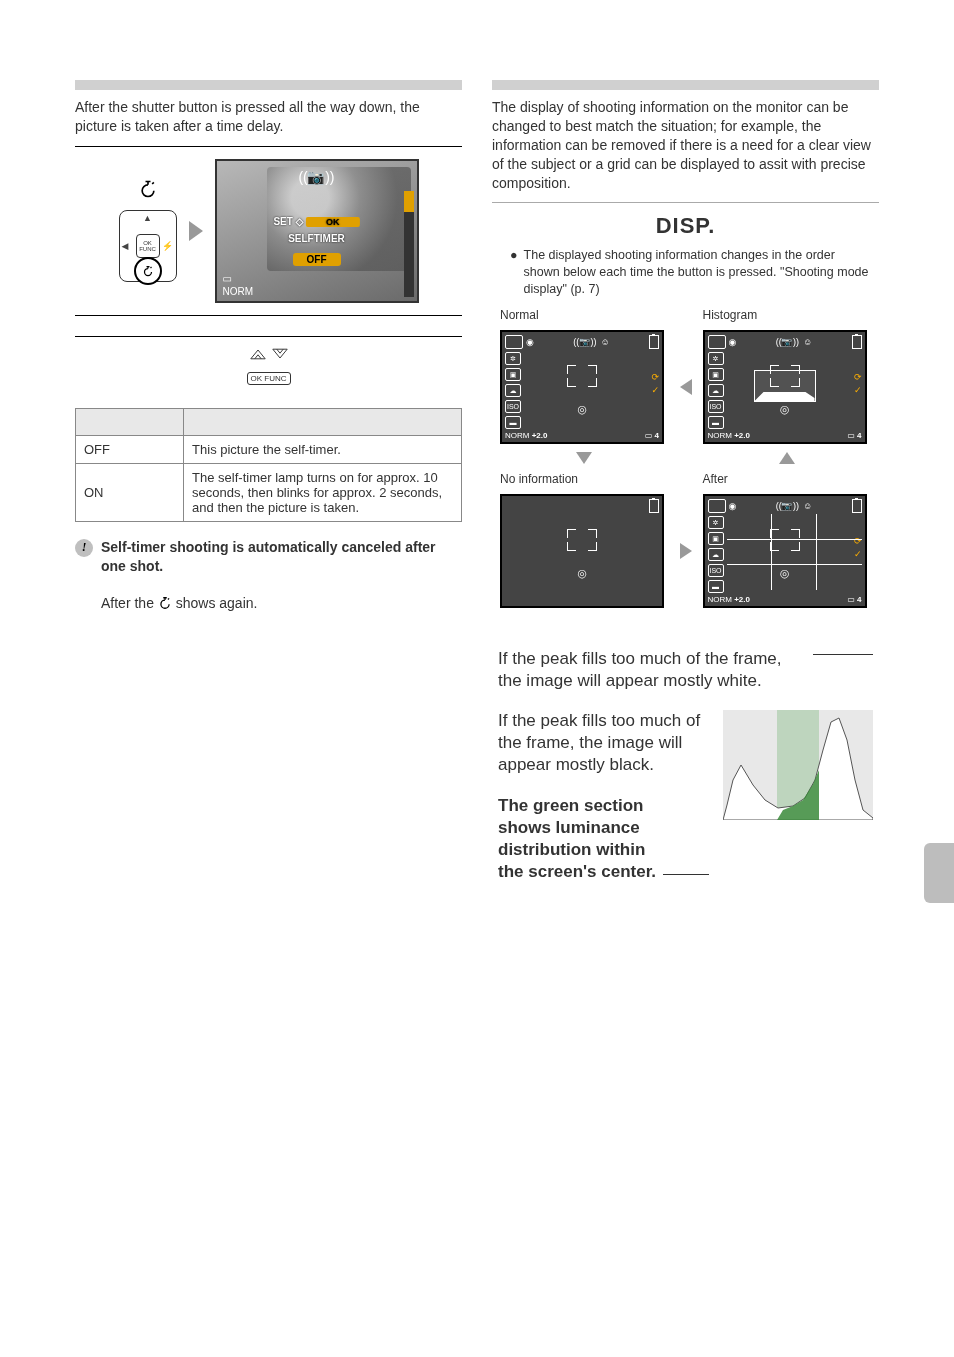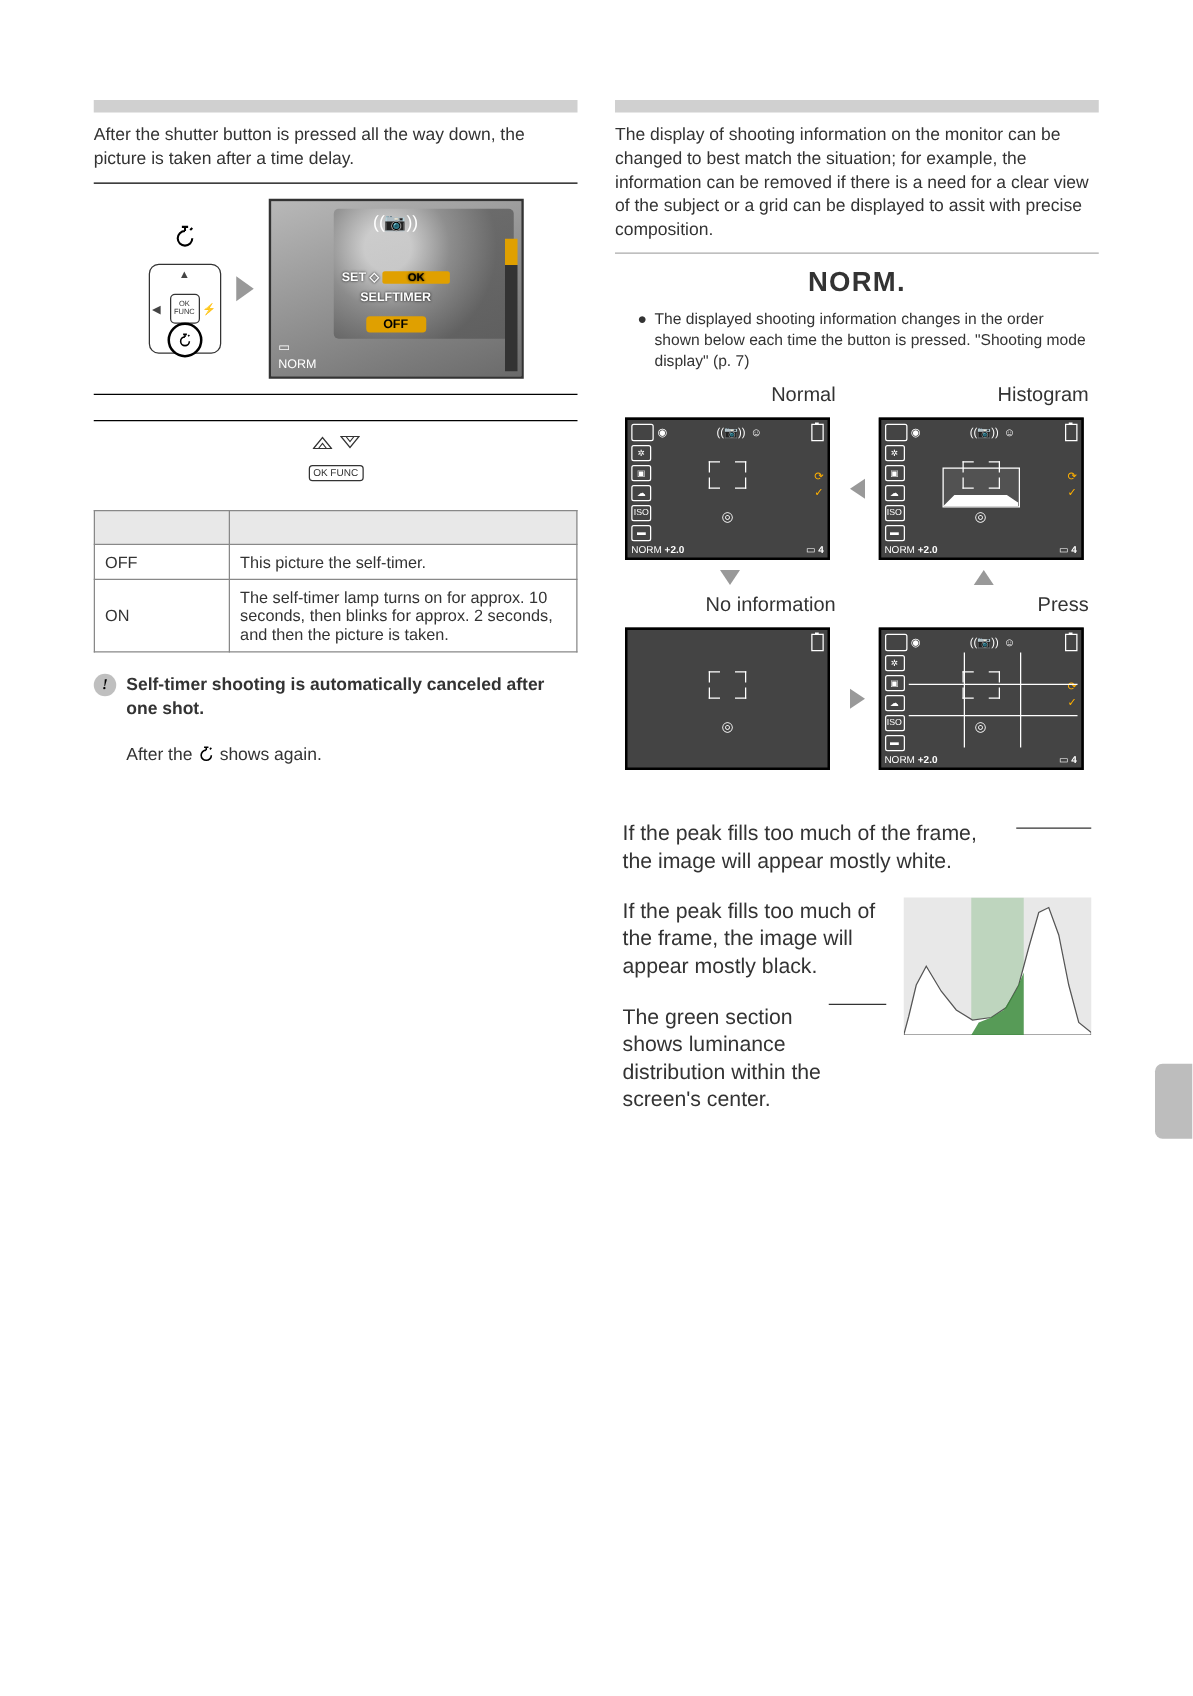--- a/index.html
+++ b/index.html
@@ -211,21 +211,21 @@
     padding: 0 10px 10px 18px;
   }
   .grid4 {
     display: grid;
     grid-template-columns: 1fr 26px 1fr;
     grid-template-rows: auto auto auto auto;
     gap: 6px 4px;
     align-items: center;
     padding: 0 8px;
   }
-  .disp-label { font-size: 16px; margin-bottom: 2px; text-align: right; }
+  .disp-label { font-size: 12px; margin-bottom: 2px; }
   .disp-box {
     width: 160px;
     height: 110px;
     background: #444;
     border: 2px solid #000;
     position: relative;
     color: #fff;
     font-size: 8px;
     overflow:hidden;
   }
@@ -404,21 +404,21 @@
               <path fill="none" stroke="#000" stroke-width="2.2" d="M12 7a7 7 0 1 0 7 7M12 7V3M9 3h6M17 6l2-2"></path>
             </svg></span><span> shows again.</span>
     </div>
   </div>
 
   <div class="col">
     <div class="section-bar"></div>
     <div class="para">The display of shooting information on the monitor can be changed to best match the situation; for example, the information can be removed if there is a need for a clear view of the subject or a grid can be displayed to assit with precise composition.</div>
 
     <div class="hr-thin"></div>
-    <div class="disp-title">NORM.</div>
+    <div class="disp-title">DISP.</div>
     <div class="bullet-row">
       <span>●</span>
       <span>The displayed shooting information changes in the order shown below each time the button is pressed. "Shooting mode display" (p. 7)</span>
     </div>
 
     <div class="grid4">
 
       <div>
             <div class="disp-label">Normal</div>
           </div>
@@ -506,21 +506,21 @@
       <div></div>
       <div>
             <div class="arrow-sm arrow-up"></div>
           </div>
 
       <div>
             <div class="disp-label">No information</div>
           </div>
       <div></div>
       <div>
-            <div class="disp-label">Press</div>
+            <div class="disp-label">After</div>
           </div>
 
       <div>
         <div class="disp-box noinfo">
           <div class="bat2"></div>
           <div class="focus">
                 <b class="tr"></b>
                 <b class="bl"></b>
               </div>
           <div class="target">◎</div>
@@ -571,21 +571,21 @@
     <div class="readhist">
       <div style="display:flex;align-items:flex-start;gap:4px;">
         <div class="rh-left" style="flex:1;">
           <div class="blk">If the peak fills too much of the frame, the image will appear mostly white.</div>
         </div>
         <div class="leader leader1"></div>
       </div>
       <div class="readhist-row">
         <div class="rh-left">
           <div class="blk">If the peak fills too much of the frame, the image will appear mostly black.</div>
-          <div style="display:flex;align-items:flex-start;gap:4px;">
+          <div style="display:flex;align-items:flex-end;gap:4px;font-weight:bold;">
             <div class="blk" style="margin-bottom:0;flex:1;">The green section shows luminance distribution within the screen's center.</div>
             <div class="leader leader2"></div>
           </div>
         </div>
         <div class="rh-fig">
           <div class="rh-hist">
             <div class="midband"></div>
             <svg viewBox="0 0 150 110" preserveAspectRatio="none">
               <path d="M0,110 L4,95 L10,70 L18,55 L30,75 L42,90 L55,98 L70,96 L82,88 L92,70 L100,40 L108,12 L116,8 L124,30 L132,70 L140,100 L150,108 L150,110 Z" fill="#fff" stroke="#555" stroke-width="1"></path>
               <path d="M54,110 L60,100 L70,96 L80,90 L90,74 L96,60 L96,110 Z" fill="#3a8a3a" opacity="0.85"></path>

